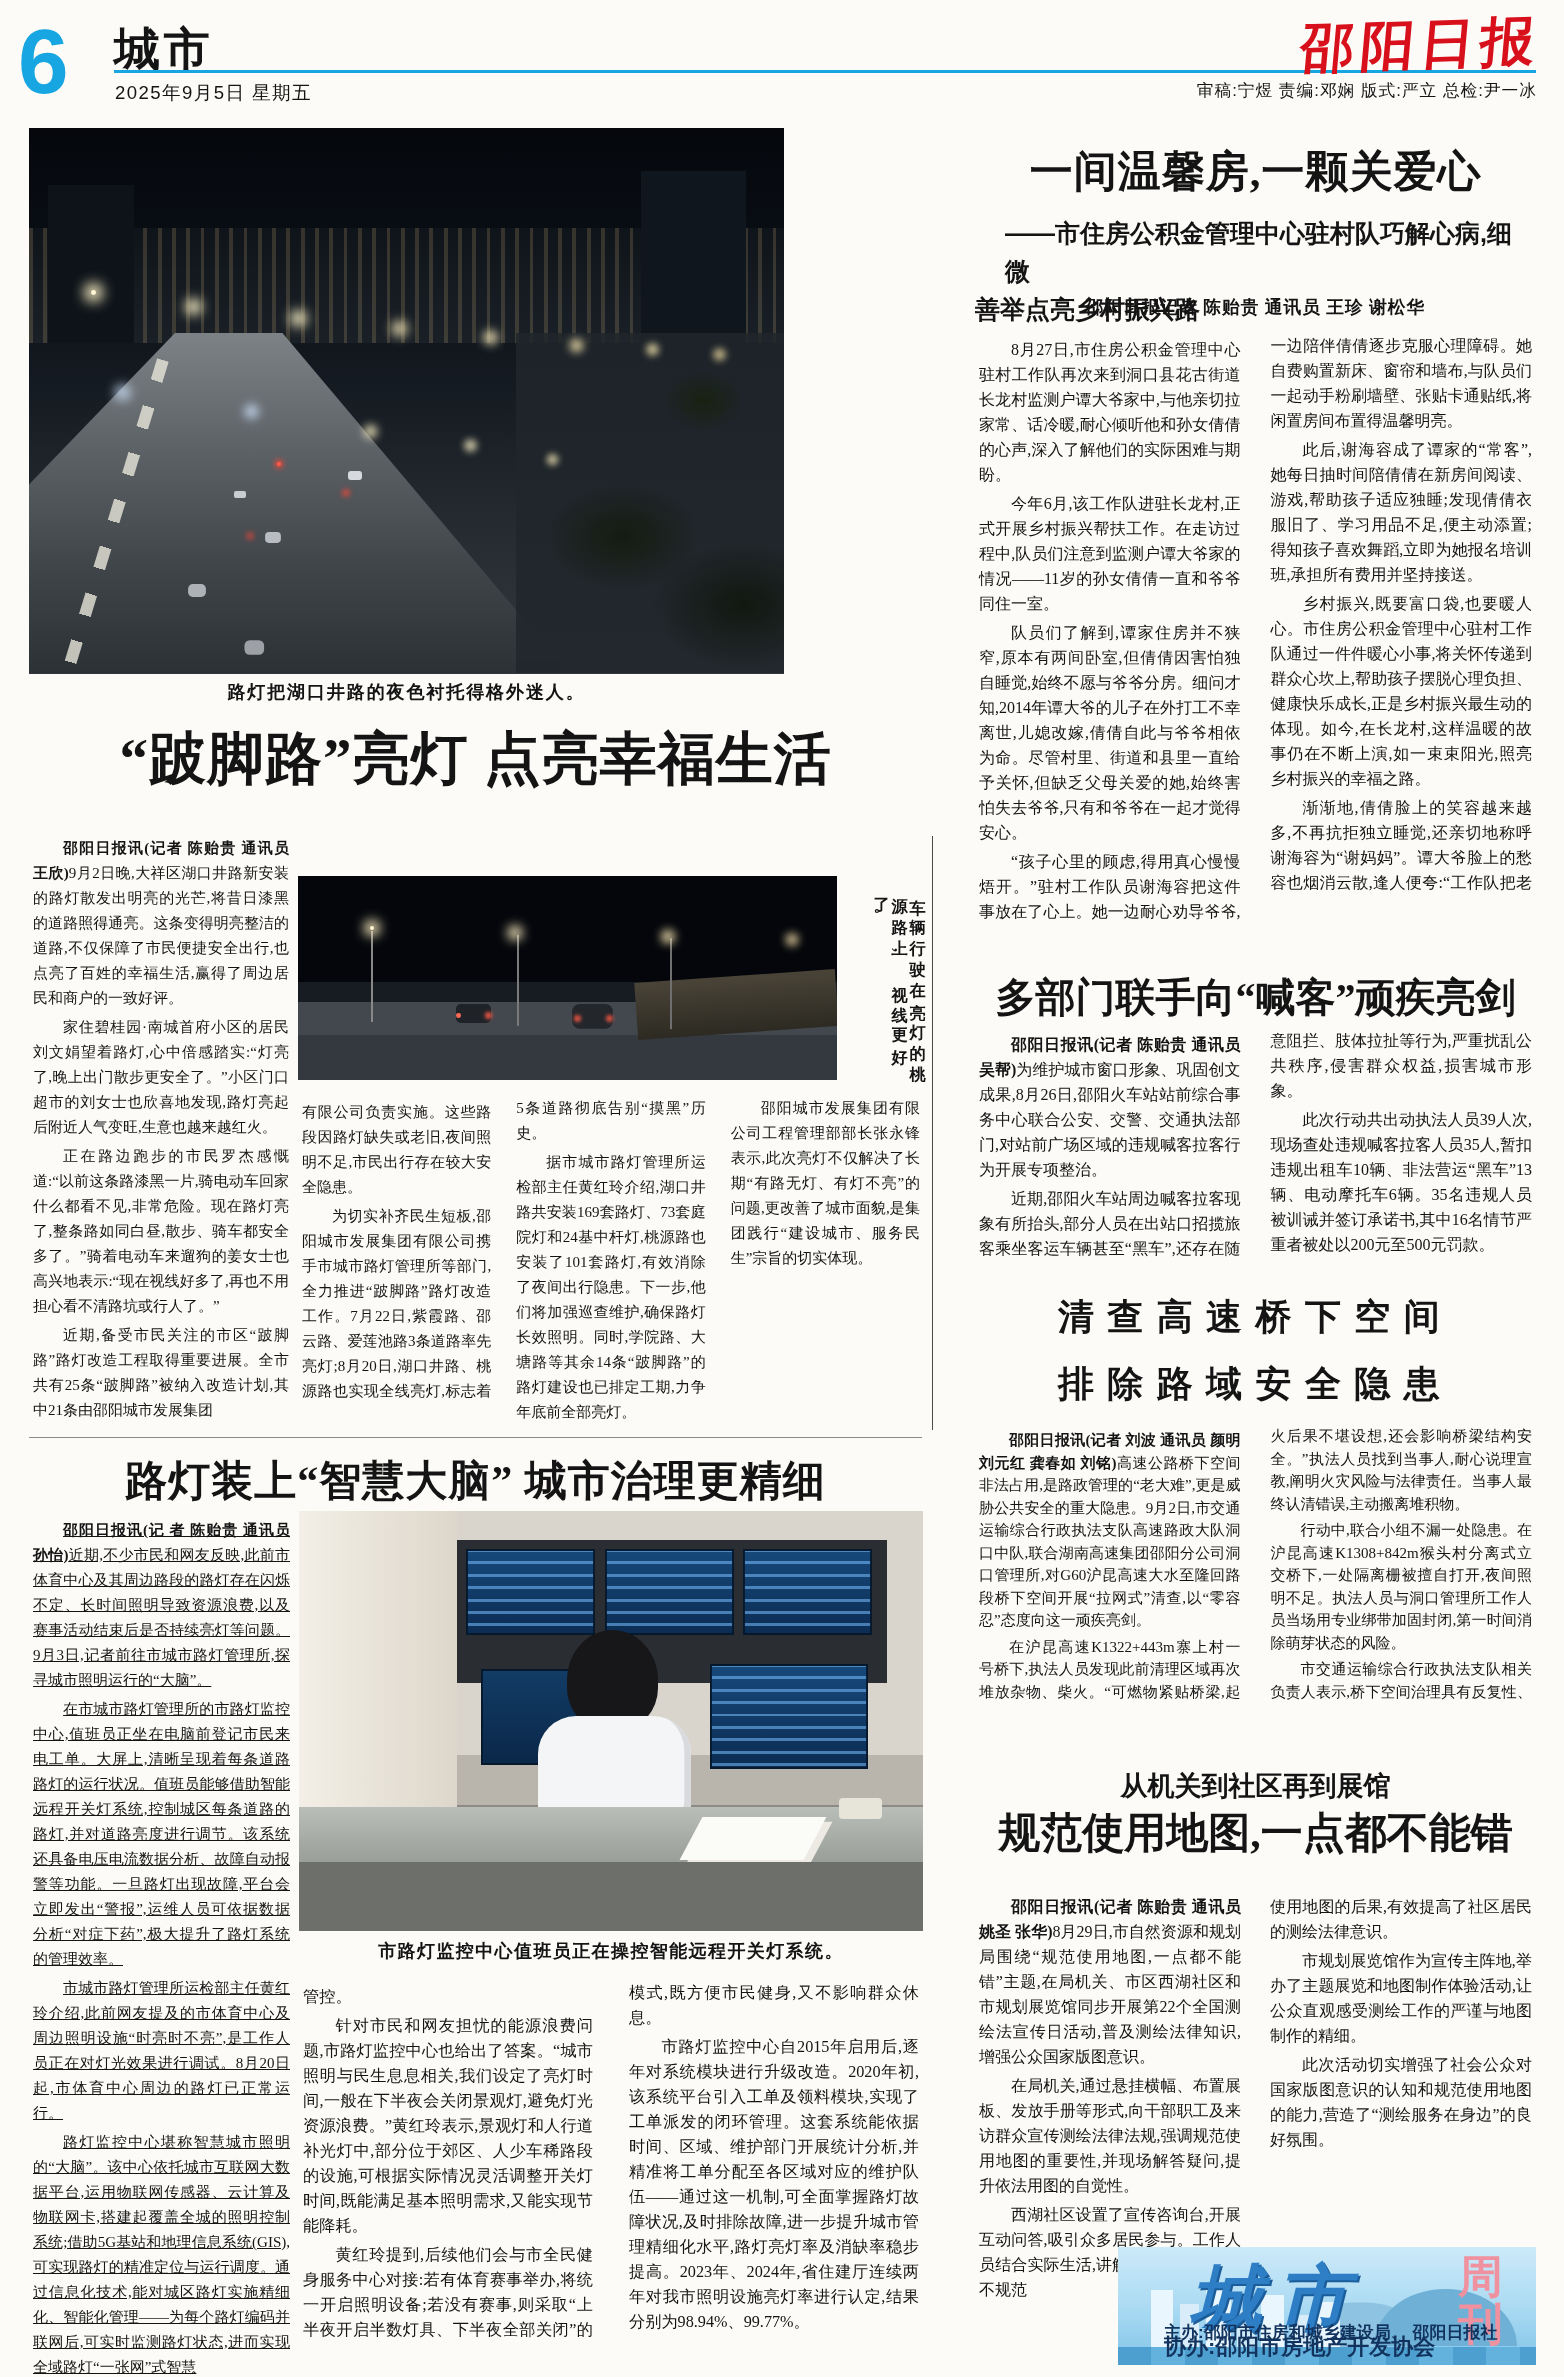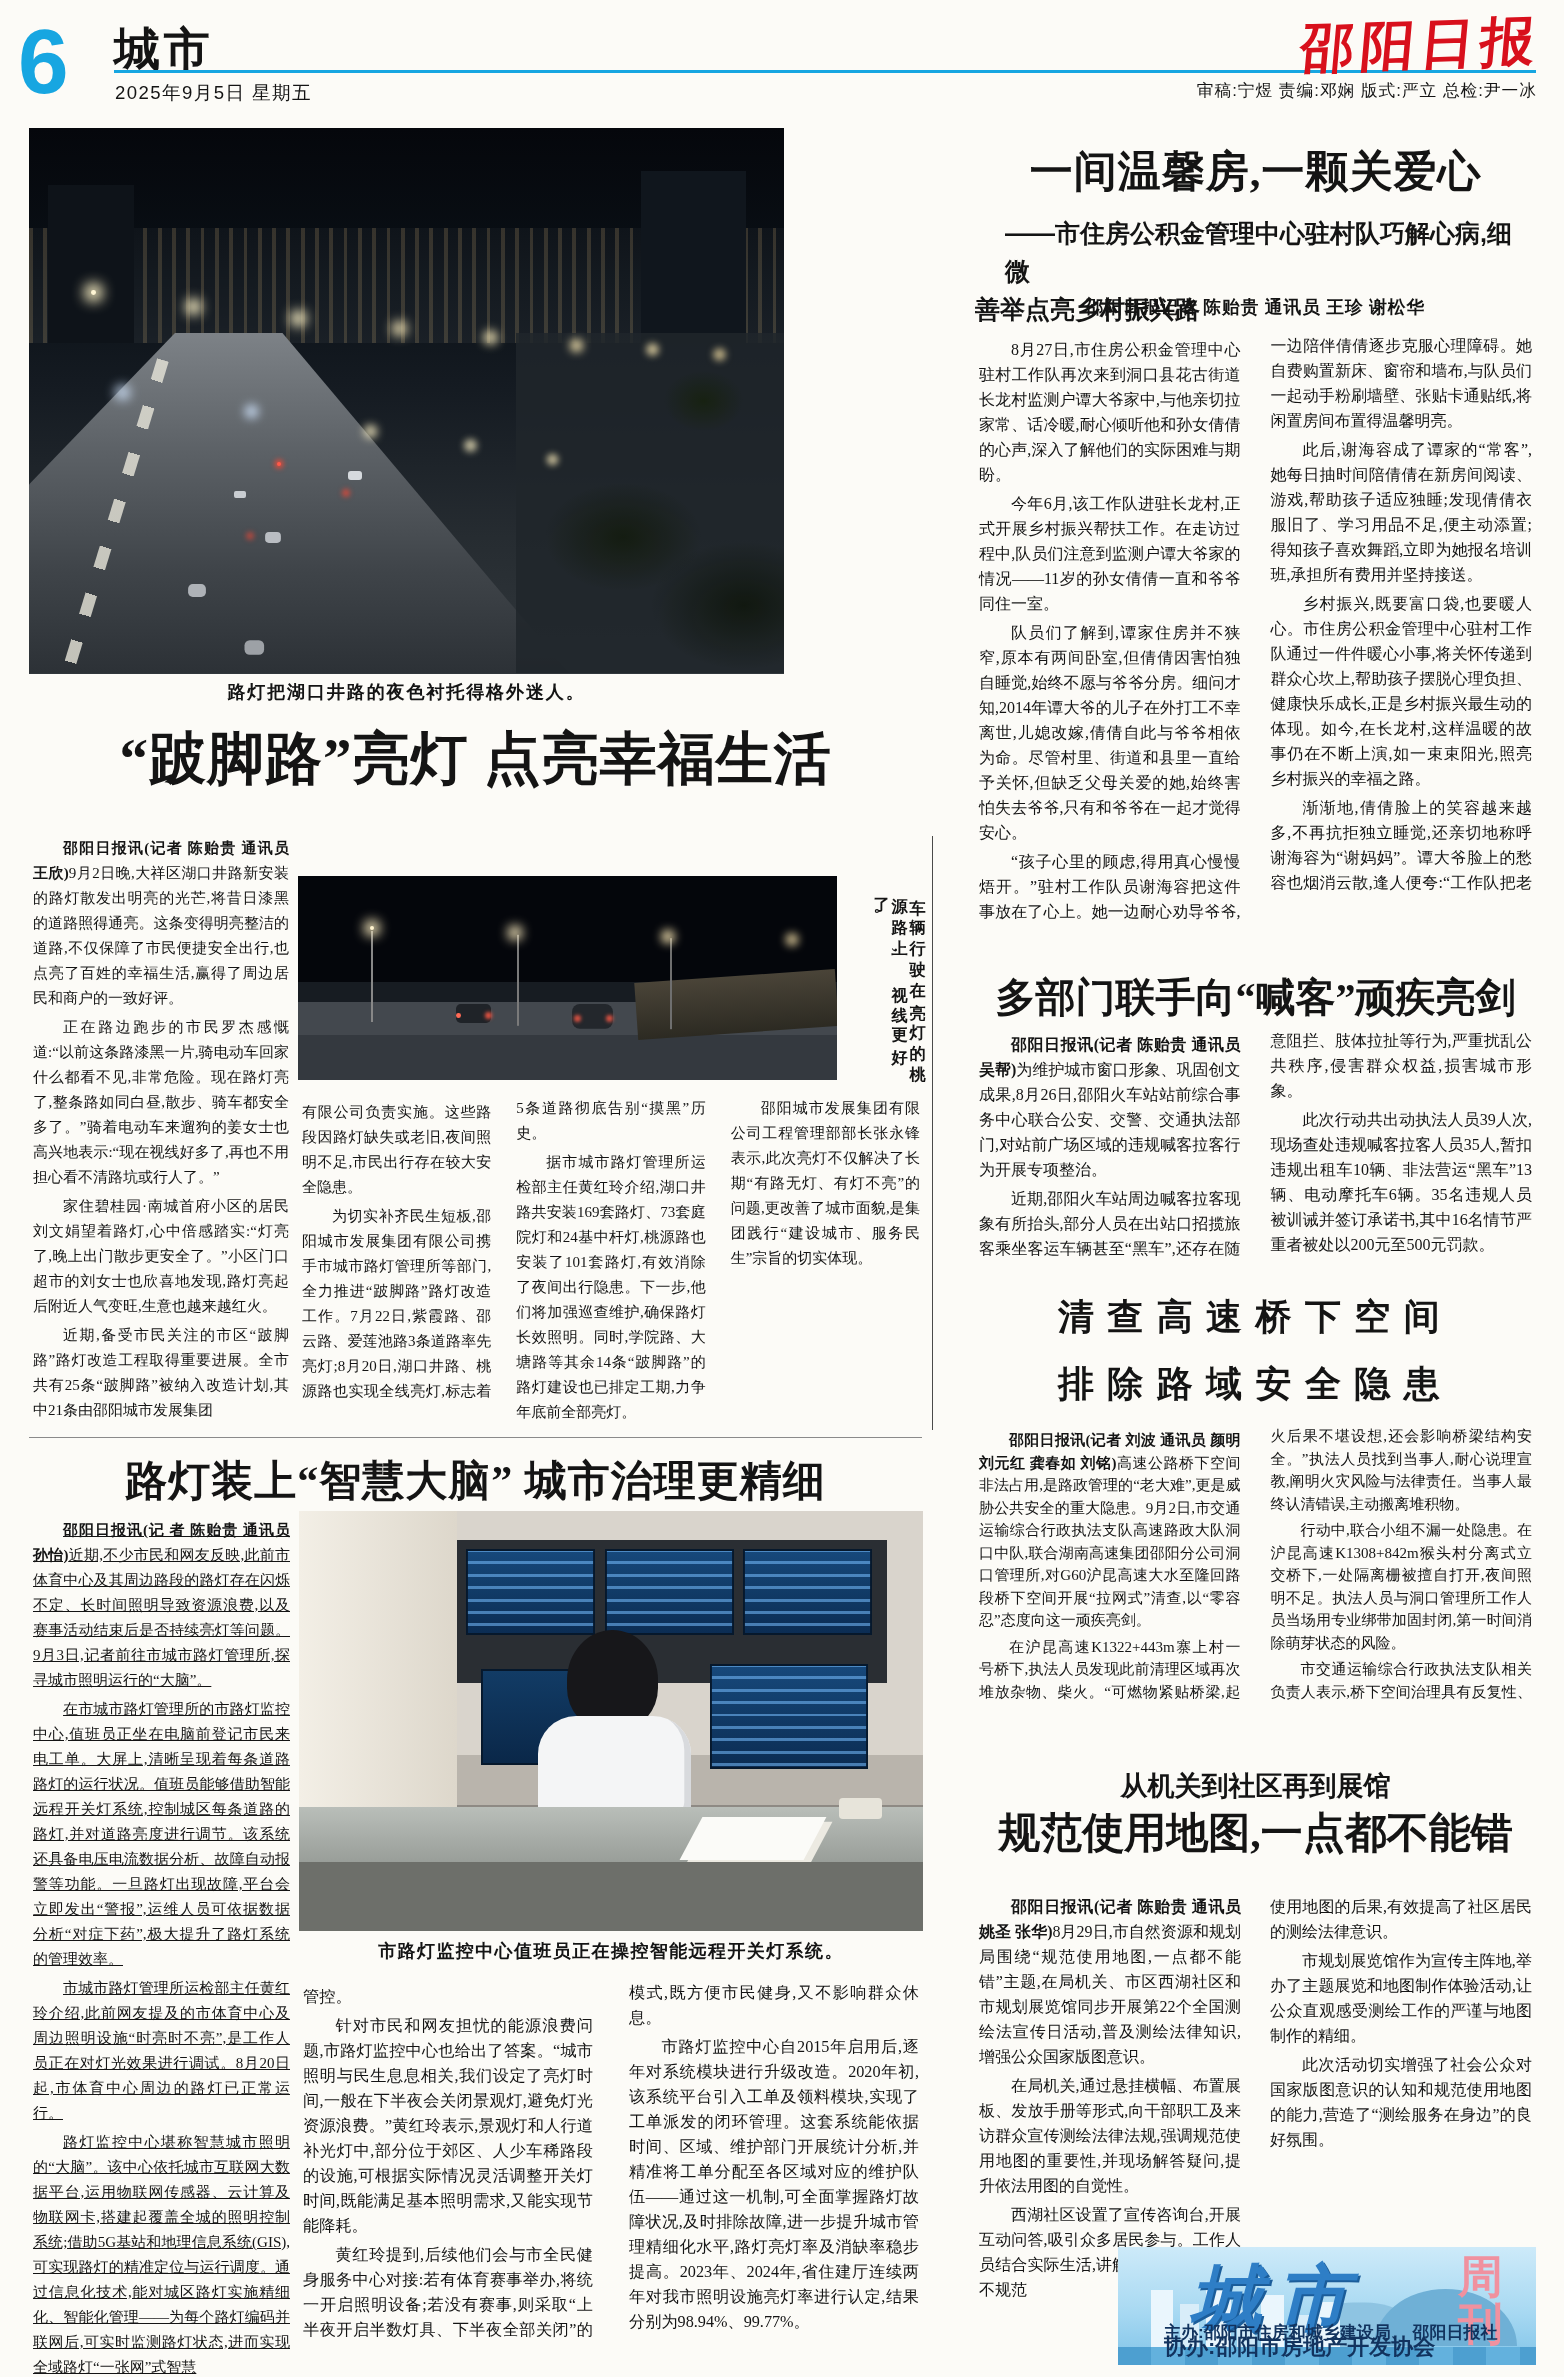--- a/index.html
+++ b/index.html
@@ -165,22 +165,22 @@
   <div class="p1-cars"></div>
   <div class="p1-tail"></div>
 </div>
 <div class="abs photo-caption1">路灯把湖口井路的夜色衬托得格外迷人。</div>
 
 <div class="abs main-headline">“跛脚路”亮灯  点亮幸福生活</div>
 
 <div class="abs main-body">
   <div class="main-col1 just">
       <p><b>邵阳日报讯(记者  陈贻贵  通讯员  王欣)</b>9月2日晚,大祥区湖口井路新安装的路灯散发出明亮的光芒,将昔日漆黑的道路照得通亮。这条变得明亮整洁的道路,不仅保障了市民便捷安全出行,也点亮了百姓的幸福生活,赢得了周边居民和商户的一致好评。</p>
+      <p>家住碧桂园·南城首府小区的居民刘文娟望着路灯,心中倍感踏实:“灯亮了,晚上出门散步更安全了。”小区门口超市的刘女士也欣喜地发现,路灯亮起后附近人气变旺,生意也越来越红火。</p>
       <p>正在路边跑步的市民罗杰感慨道:“以前这条路漆黑一片,骑电动车回家什么都看不见,非常危险。现在路灯亮了,整条路如同白昼,散步、骑车都安全多了。”骑着电动车来遛狗的姜女士也高兴地表示:“现在视线好多了,再也不用担心看不清路坑或行人了。”</p>
-      <p>家住碧桂园·南城首府小区的居民刘文娟望着路灯,心中倍感踏实:“灯亮了,晚上出门散步更安全了。”小区门口超市的刘女士也欣喜地发现,路灯亮起后附近人气变旺,生意也越来越红火。</p>
       <p>近期,备受市民关注的市区“跛脚路”路灯改造工程取得重要进展。全市共有25条“跛脚路”被纳入改造计划,其中21条由邵阳城市发展集团</p>
     </div>
   <div class="photo2">
     <div class="p2-wall"></div>
     <div class="p2-pole"></div>
     <div class="p2-glow"></div>
     <div class="p2-car"></div>
     <div class="p2-tail"></div>
   </div>
   <div class="inset-caption">车辆行驶在亮灯的桃源路上,视线更好了。</div>

